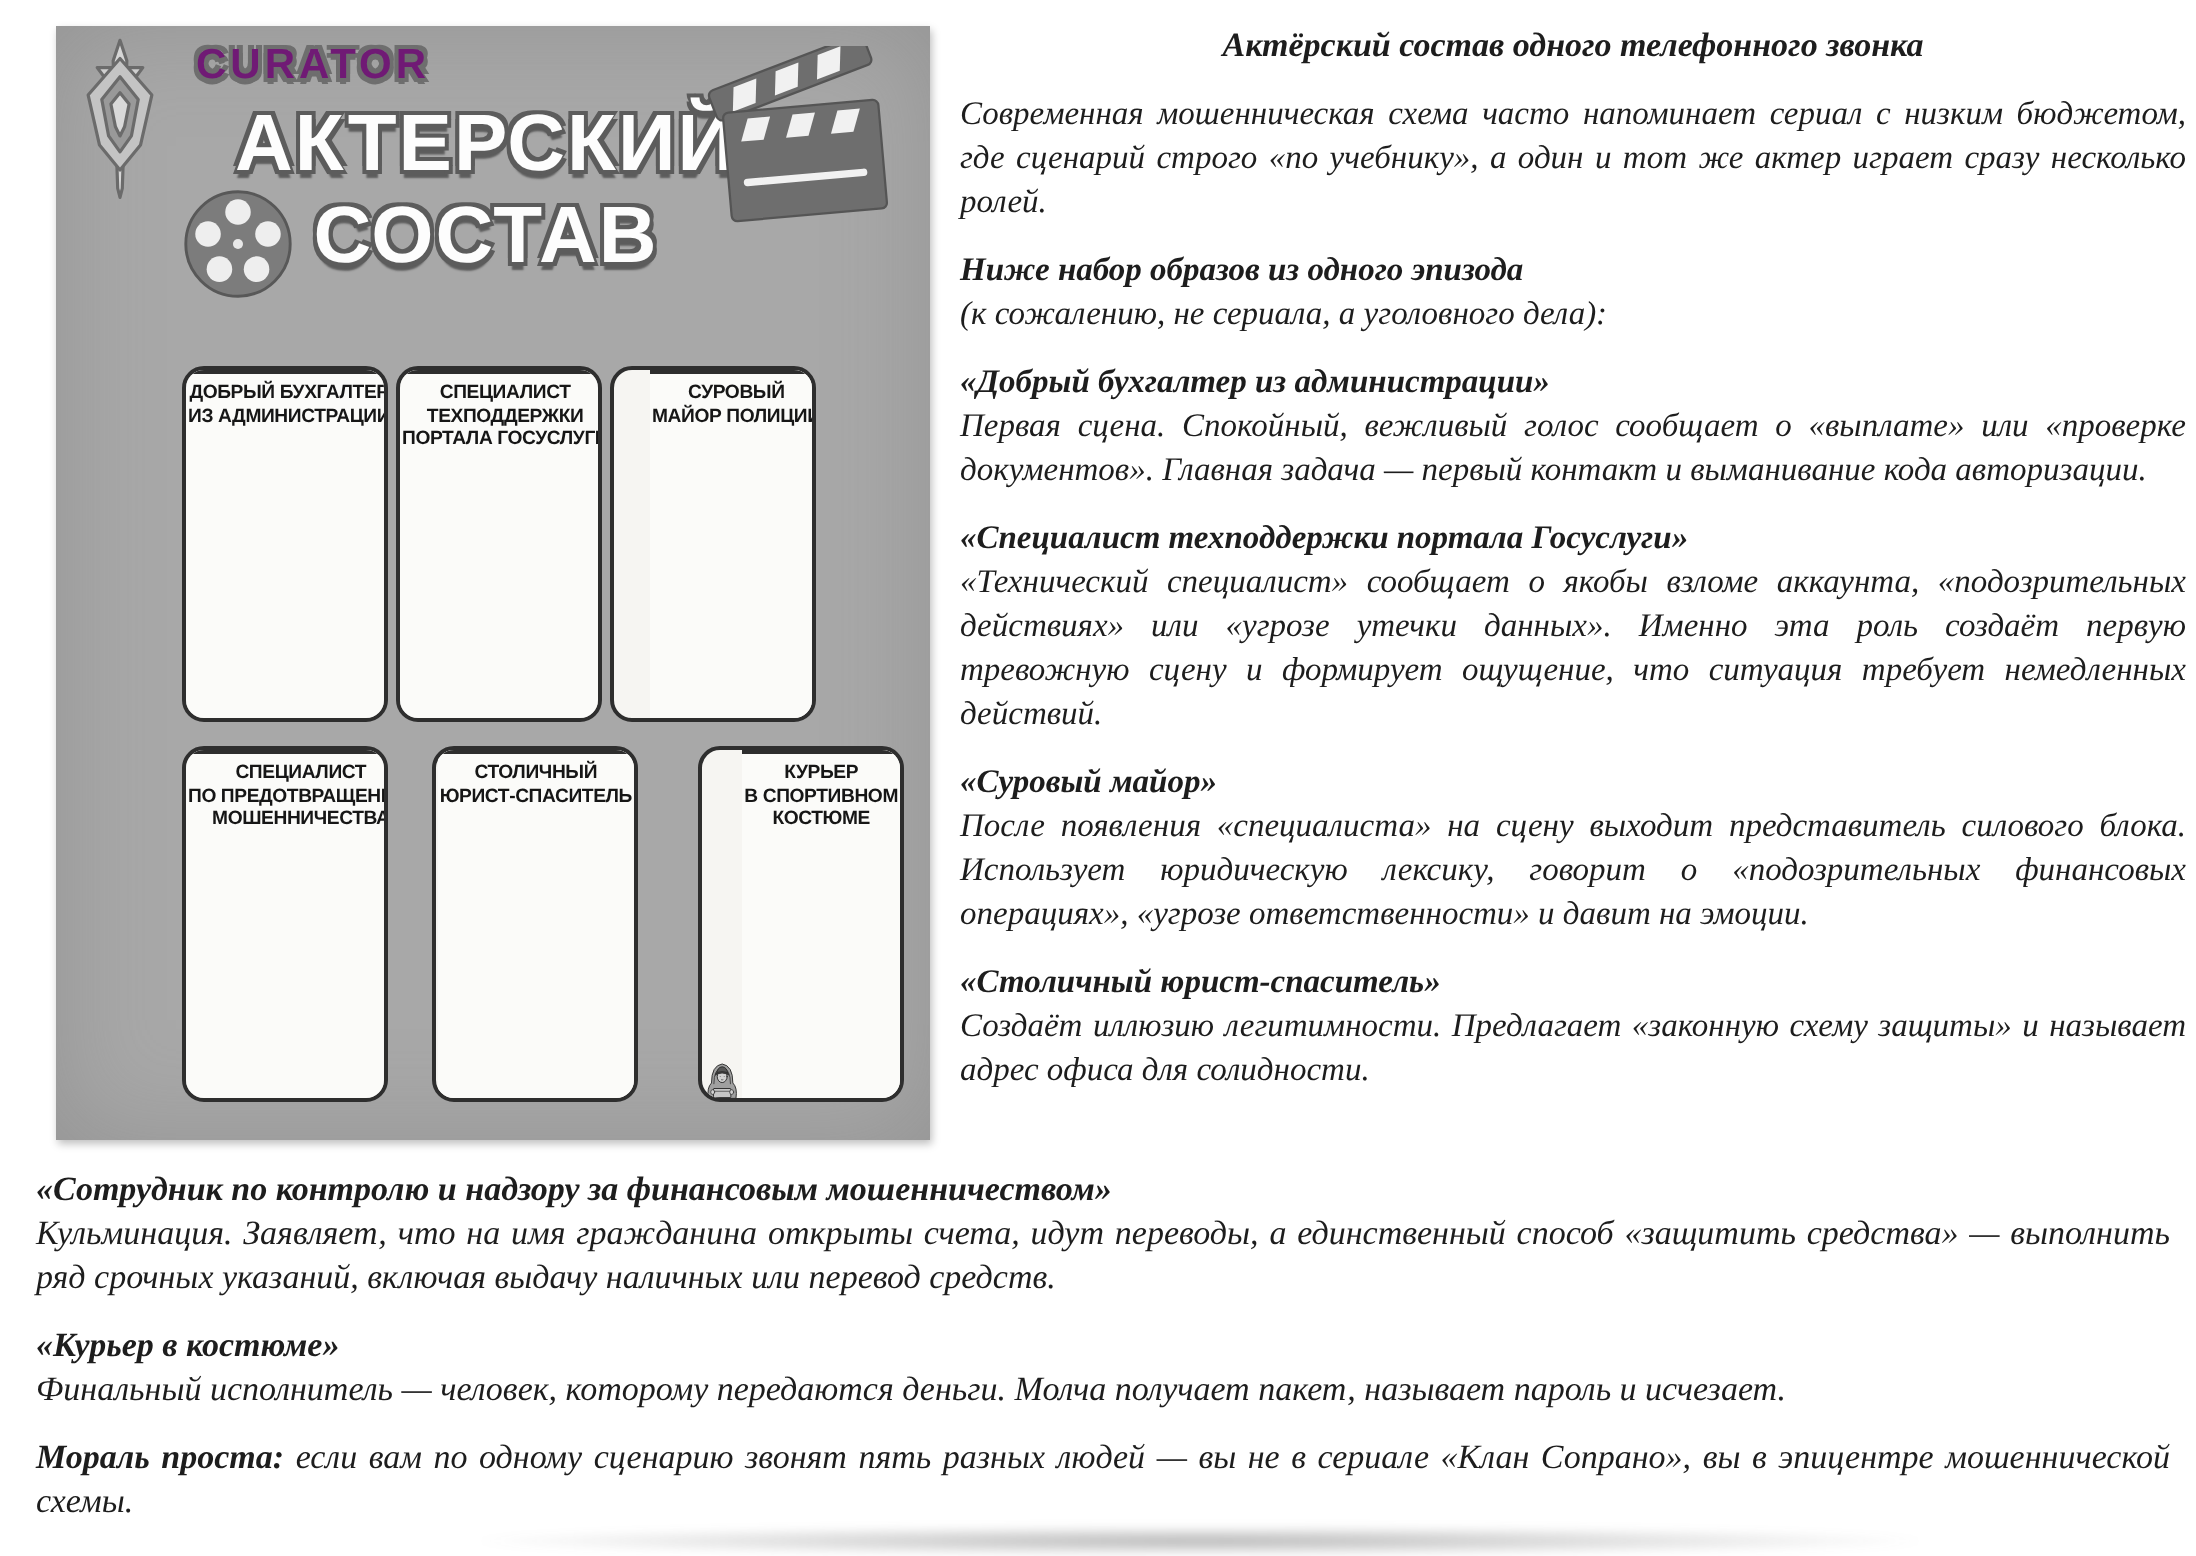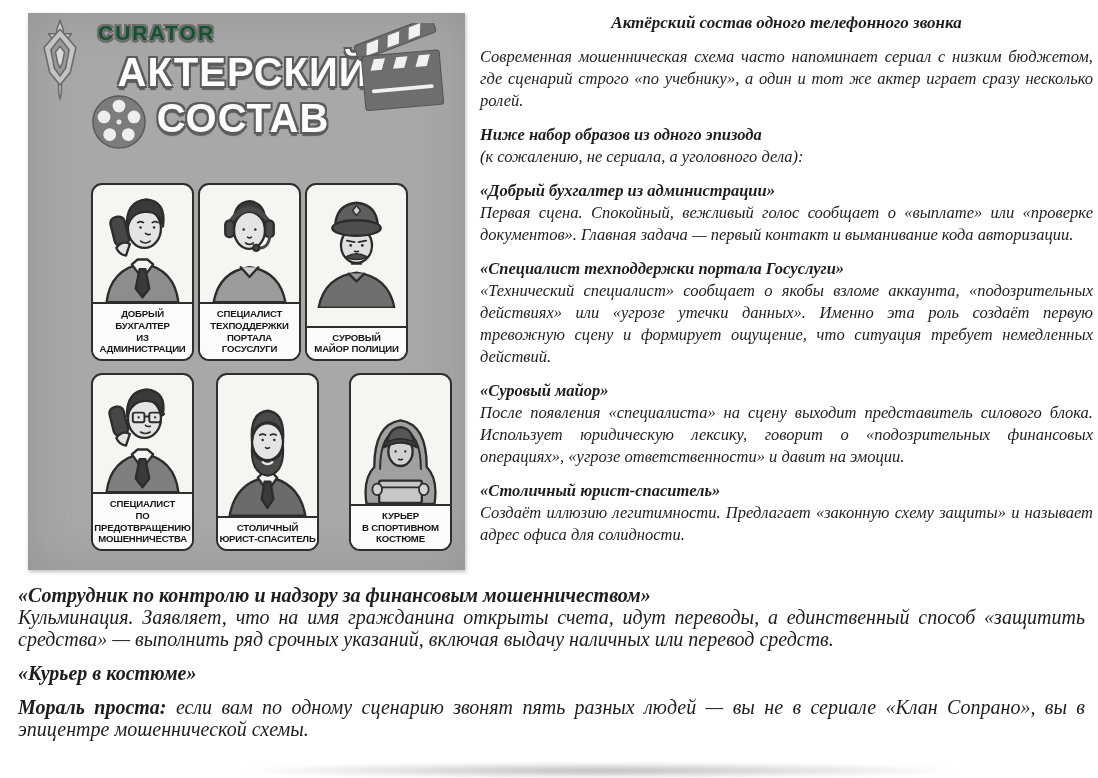--- a/index.html
+++ b/index.html
@@ -4,30 +4,30 @@
 <style>
   html,body{margin:0;padding:0;background:#ffffff;}
   body{width:1098px;height:778px;position:relative;overflow:hidden;
        font-family:"Liberation Serif", serif;color:#1d1d1d;}
 
   
   .poster{position:absolute;left:28px;top:13px;width:437px;height:557px;
           background:#a8a8a8;box-shadow:inset 0 0 50px rgba(125,125,125,.45), 1px 2px 4px rgba(0,0,0,.25);}
   .poster-brand{position:absolute;left:70px;top:8px;
           font-family:"Liberation Sans", sans-serif;font-weight:800;font-size:21px;letter-spacing:2px;
-          color:#14532d;text-shadow:-2px -2px 0 #6e6e6e,2px -2px 0 #6e6e6e,-2px 2px 0 #6e6e6e,2px 2px 0 #6e6e6e,0 3px 0 #6e6e6e;}
+          color:#701a75;text-shadow:-2px -2px 0 #6e6e6e,2px -2px 0 #6e6e6e,-2px 2px 0 #6e6e6e,2px 2px 0 #6e6e6e,0 3px 0 #6e6e6e;}
   .poster-title{position:absolute;left:40px;top:36px;width:350px;text-align:center;
           font-family:"Liberation Sans", sans-serif;font-weight:800;font-size:40px;line-height:46px;letter-spacing:1px;
           color:#fdfdfd;white-space:pre-line;
           text-shadow:-2px -2px 0 #5c5c5c,2px -2px 0 #5c5c5c,-2px 2px 0 #5c5c5c,2px 2px 0 #5c5c5c,0 4px 1px #5c5c5c;}
   .icon-abs{position:absolute;}
 
   .cards{position:absolute;left:0;top:0;width:100%;height:100%;}
   .card{position:absolute;width:103px;height:178px;background:#f6f5f2;border:2.5px solid #2e2e2e;
-        border-radius:11px;box-sizing:border-box;display:flex;flex-direction:column;overflow:hidden;}
+        border-radius:11px;box-sizing:border-box;display:flex;overflow:hidden;}
   .card .fig{flex:1 1 auto;min-height:0;}
   .card .fig svg{width:100%;height:100%;display:block;}
   .card .tag{flex:0 0 auto;border-top:2.5px solid #2e2e2e;background:#fbfbf9;
         font-family:"Liberation Sans", sans-serif;font-weight:bold;font-size:9.6px;line-height:1.22;
         text-align:center;color:#161616;padding:4px 1px;white-space:pre-line;letter-spacing:-0.2px;}
 
   
   .c0{left:63px;top:170px;}  .c1{left:170px;top:170px;} .c2{left:277px;top:170px;gap:18px;}
   .c3{left:63px;top:360px;}  .c4{left:188px;top:360px;} .c5{left:277px;top:360px;margin-left:44px;}
 
@@ -36,21 +36,21 @@
             font-size:16.5px;line-height:22px;font-style:italic;}
   .rightcol .doc-title{font-weight:bold;text-align:center;margin:0 0 12px 0;font-size:17px;}
   .para{text-align:justify;margin:0 0 12px 0;}
   .sec{margin:0 0 12px 0;}
   .sec .hd{font-weight:bold;margin:0;}
   .sec .bd{text-align:justify;margin:0;}
   .note{margin:0 0 12px 0;}
   .note .hd{font-weight:bold;}
 
   .footer{position:absolute;left:18px;top:584px;width:1067px;
-          font-size:20px;line-height:22px;font-style:italic;}
+          font-size:17px;line-height:22px;font-style:italic;}
   .footer .sec{margin:0 0 12px 0;}
   .moral .lead{font-weight:bold;}
 
   
   .scan-smudge{position:absolute;left:240px;top:763px;width:720px;height:15px;
       background:radial-gradient(ellipse at center,rgba(70,70,70,.38),rgba(70,70,70,0) 72%);
       filter:blur(2px);}
 </style>
 </head>
 <body>
@@ -295,18 +295,19 @@
 </div>
 
 <div class="footer">
   <div class="sec">
     <p class="hd">«Сотрудник по контролю и надзору за финансовым мошенничеством»</p>
     <p class="bd">Кульминация. Заявляет, что на имя гражданина открыты счета, идут переводы, а единственный способ «защитить средства» — выполнить ряд срочных указаний, включая выдачу наличных или перевод средств.</p>
   </div>
 
   <div class="sec">
     <p class="hd">«Курьер в костюме»</p>
+    <p class="bd">Финальный исполнитель — человек, которому передаются деньги. Молча получает пакет, называет пароль и исчезает.</p>
   </div>
 
   <p class="para moral"><span class="lead">Мораль проста:</span> <span>если вам по одному сценарию звонят пять разных людей — вы не в сериале «Клан Сопрано», вы в эпицентре мошеннической схемы.</span></p>
 </div>
 
 <div class="scan-smudge"></div>
 
 </body></html>

